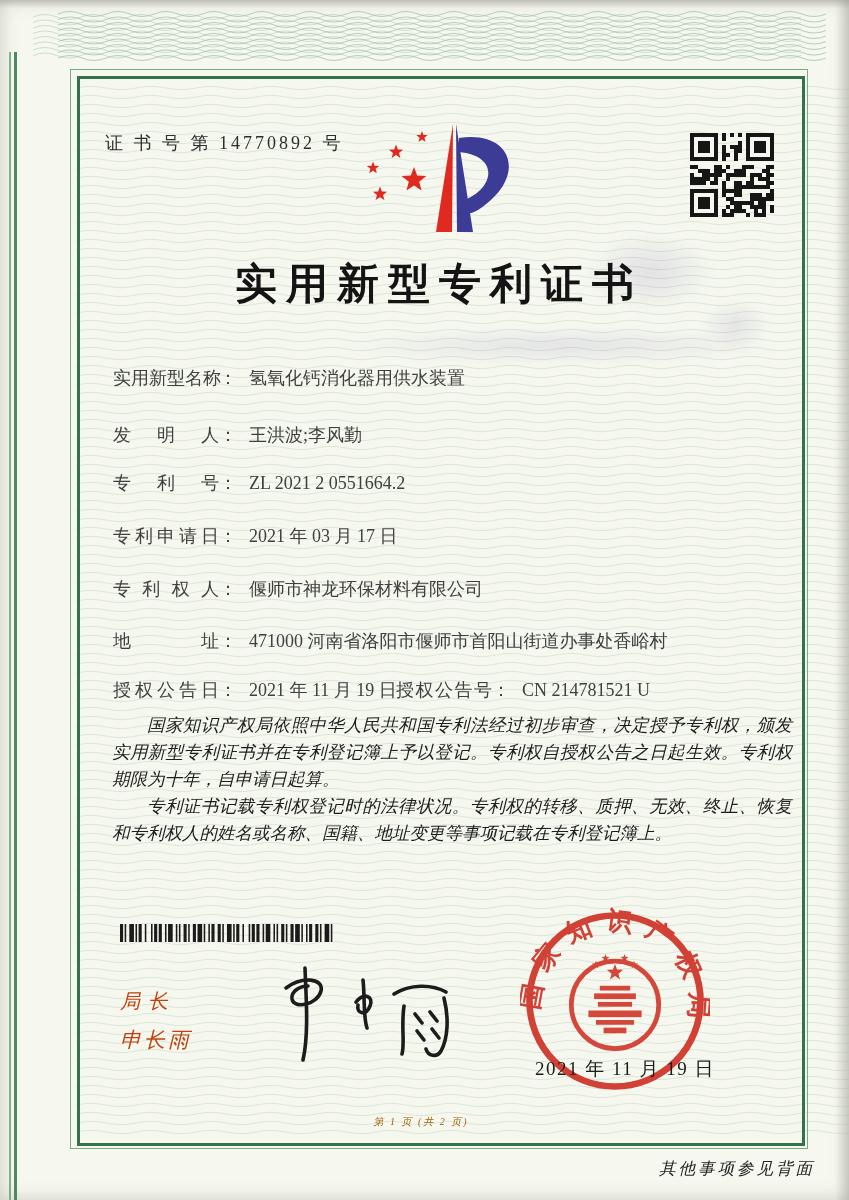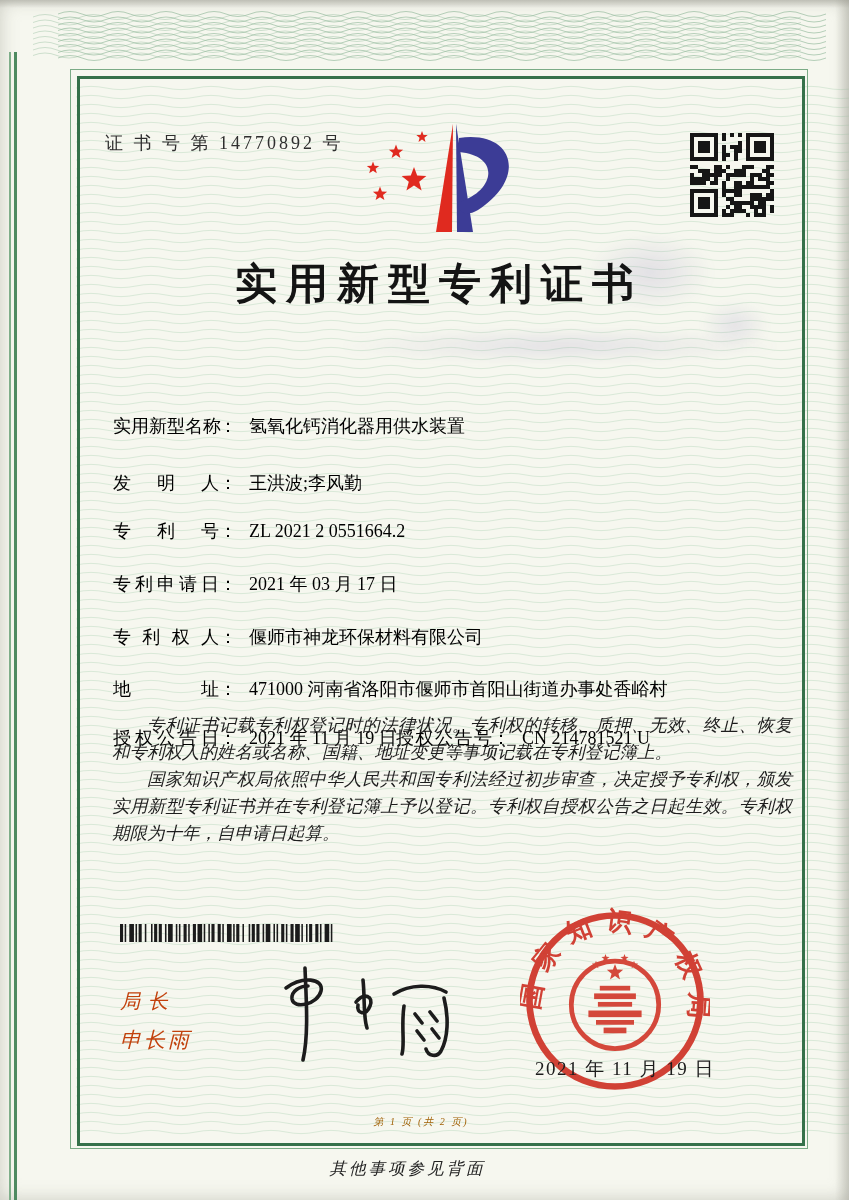--- a/index.html
+++ b/index.html
@@ -19,39 +19,39 @@
   .frame-outer{position:absolute;left:70px;top:69px;width:736px;height:1078px;border:1.5px solid #7bab86;}
   .frame-inner{position:absolute;left:77px;top:76px;width:722px;height:1064px;border:3px solid #35714a;}
   .cert-no{position:absolute;left:99px;top:131px;font-size:18px;letter-spacing:3px;color:#2e2e2e;margin-left:6px;}
   .logo{position:absolute;left:356px;top:118px;width:172px;height:120px;}
   .qr{position:absolute;left:690px;top:133px;width:84px;height:84px;}
   .title{
     position:absolute;left:71px;top:256px;width:736px;text-align:center;
     font-size:42px;font-weight:bold;letter-spacing:9px;color:#141414;
   }
   .fields{position:absolute;left:0;top:0;width:100%;height:100%;pointer-events:none;}
-  .frow{position:absolute;left:113px;font-size:18px;white-space:nowrap;color:#000000;margin-top:48px;}
+  .frow{position:absolute;left:113px;font-size:18px;white-space:nowrap;color:#404040;}
   .flabel{display:inline-block;width:106px;text-align:justify;text-align-last:justify;vertical-align:bottom;}
   .fcolon{margin-right:12px;}
   .grant-no{position:absolute;left:283px;top:0;white-space:nowrap;}
   .paras{
     position:absolute;left:112px;top:712px;width:680px;
     font-size:17.5px;line-height:27px;text-align:justify;color:#1d1d1d;
     font-style:italic;
   }
   .paras p{margin:0;text-indent:2em;}
   .barcode{position:absolute;left:120px;top:924px;width:216px;height:18px;}
   .director{position:absolute;left:120px;top:988px;font-style:italic;color:#c2410c;}
   .director .t{font-size:20px;letter-spacing:8px;}
   .director .n{font-size:21px;letter-spacing:3px;margin-top:11px;}
   .signature{position:absolute;left:248px;top:958px;width:210px;height:108px;}
   .seal{position:absolute;left:520px;top:906px;width:190px;height:190px;opacity:.93;}
   .seal-date{position:absolute;left:535px;top:1056px;font-size:19px;letter-spacing:1.5px;color:#1c1c1c;z-index:5;}
   .page-footer{position:absolute;left:71px;top:1115px;width:700px;text-align:center;font-size:10px;letter-spacing:2px;font-style:italic;color:#a16207;}
-  .back-note{position:absolute;left:0;top:1158px;width:815px;text-align:center;font-size:16.5px;letter-spacing:3px;font-style:italic;color:#222;}
+  .back-note{position:absolute;left:0;top:1158px;width:815px;text-align:right;font-size:16.5px;letter-spacing:3px;font-style:italic;color:#222;}
   
   .ghost{position:absolute;pointer-events:none;filter:blur(3px);}
   .g1{left:585px;top:232px;width:130px;height:80px;background:radial-gradient(ellipse,rgba(104,86,168,.14),transparent 70%);}
   .g2{left:345px;top:328px;width:430px;height:36px;background:radial-gradient(ellipse,rgba(104,86,168,.12),transparent 75%);}
   .g3{left:700px;top:300px;width:70px;height:50px;background:radial-gradient(ellipse,rgba(104,86,168,.12),transparent 70%);}
   .edge-right{position:absolute;right:0;top:0;bottom:0;width:14px;background:linear-gradient(to left,rgba(150,150,140,.35),transparent);}
   .edge-top{position:absolute;left:0;right:0;top:0;height:8px;background:linear-gradient(to bottom,rgba(140,140,130,.4),transparent);}
 </style>
 </head>
 <body>
@@ -397,22 +397,22 @@
     </div>
     <div class="frow" style="top:678px">
       <span class="flabel">授权公告日</span><span class="fcolon">：</span><span>2021 年 11 月 19 日</span>
       <span class="grant-no">
         <span class="flabel" style="width:96px">授权公告号</span><span class="fcolon">：</span><span>CN 214781521 U</span>
       </span>
     </div>
   </div>
 
   <div class="paras">
+    <p>国家知识产权局依照中华人民共和国专利法经过初步审查，决定授予专利权，颁发实用新型专利证书并在专利登记簿上予以登记。专利权自授权公告之日起生效。专利权期限为十年，自申请日起算。</p>
     <p>专利证书记载专利权登记时的法律状况。专利权的转移、质押、无效、终止、恢复和专利权人的姓名或名称、国籍、地址变更等事项记载在专利登记簿上。</p>
-    <p>国家知识产权局依照中华人民共和国专利法经过初步审查，决定授予专利权，颁发实用新型专利证书并在专利登记簿上予以登记。专利权自授权公告之日起生效。专利权期限为十年，自申请日起算。</p>
   </div>
 
   <svg class="barcode" viewBox="0 0 216 18" preserveAspectRatio="none" id="barcode-svg">
       <rect x="0" y="0" width="3.1" height="18" fill="#1b1b1b"></rect>
       <rect x="4.65" y="0" width="1.55" height="18" fill="#1b1b1b"></rect>
       <rect x="9.3" y="0" width="4.65" height="18" fill="#1b1b1b"></rect>
       <rect x="15.500000000000002" y="0" width="1.55" height="18" fill="#1b1b1b"></rect>
       <rect x="18.6" y="0" width="3.1" height="18" fill="#1b1b1b"></rect>
       <rect x="24.800000000000004" y="0" width="1.55" height="18" fill="#1b1b1b"></rect>
       <rect x="31.000000000000007" y="0" width="1.55" height="18" fill="#1b1b1b"></rect>

